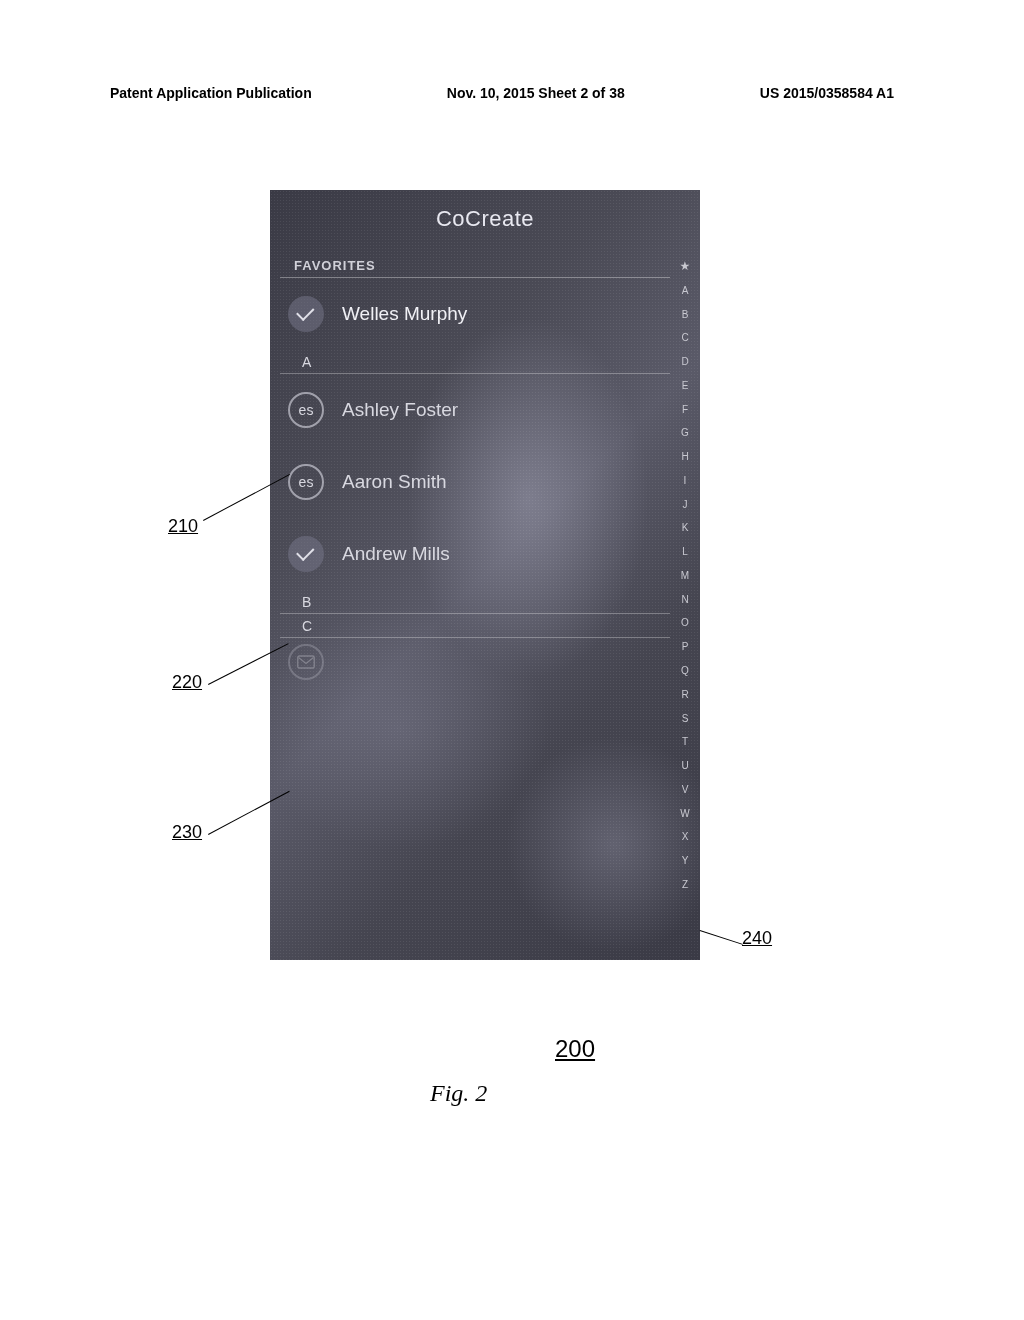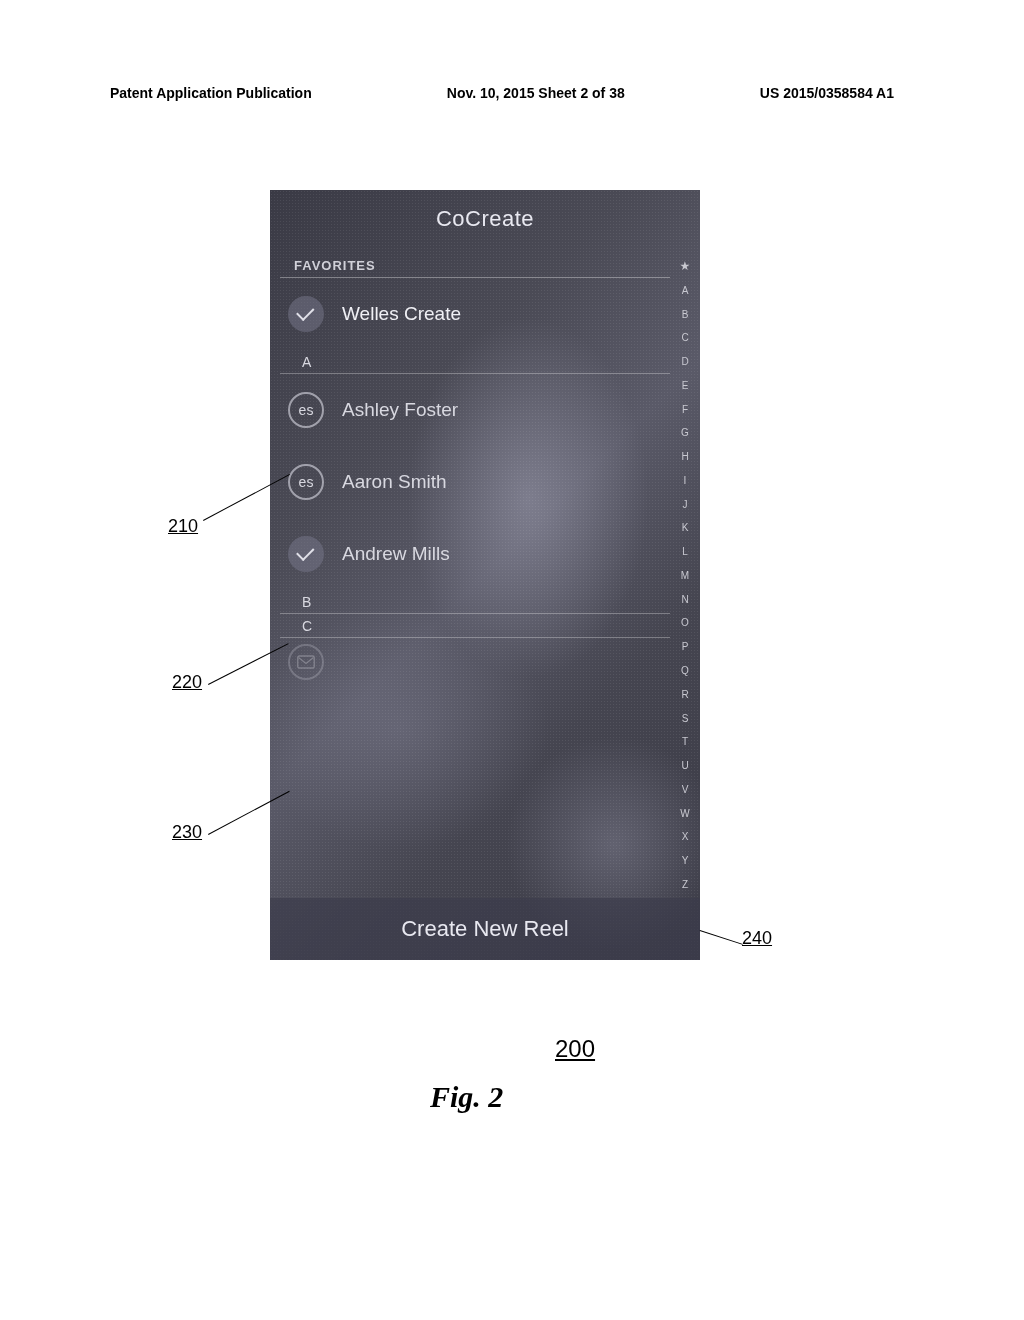--- a/index.html
+++ b/index.html
@@ -166,22 +166,22 @@
     position: absolute;
     top: 1035px;
     left: 555px;
     font-size: 24px;
     text-decoration: underline;
   }
   .fig-caption {
     position: absolute;
     top: 1080px;
     left: 430px;
-    font-size: 30px;
-    font-weight: bold;
+    font-size: 24px;
+    font-weight: normal;
     font-style: italic;
     font-family: "Times New Roman", serif;
   }
 </style>
 </head>
 <body>
 
 <div class="page-header">
   <span>Patent Application Publication</span>
   <span>Nov. 10, 2015  Sheet 2 of 38</span>
@@ -190,21 +190,21 @@
 
 <div class="phone-screen">
   <div class="halftone"></div>
 
   <div class="app-title">CoCreate</div>
 
   <div class="section-header">FAVORITES</div>
 
   <div class="contact-row">
     <div class="contact-icon icon-check"></div>
-    <div class="contact-name bright">Welles Create</div>
+    <div class="contact-name bright">Welles Murphy</div>
   </div>
 
   <div class="letter-header">A</div>
 
   <div class="contact-row">
     <div class="contact-icon icon-circle">es</div>
     <div class="contact-name">Ashley Foster</div>
   </div>
 
   <div class="contact-row">
@@ -254,23 +254,20 @@
     <span class="index-item">S</span>
     <span class="index-item">T</span>
     <span class="index-item">U</span>
     <span class="index-item">V</span>
     <span class="index-item">W</span>
     <span class="index-item">X</span>
     <span class="index-item">Y</span>
     <span class="index-item">Z</span>
   </div>
 
-  <div class="bottom-bar">
-    <span>Create New Reel</span>
-  </div>
 </div>
 
 <div class="callout" style="top:516px; left:168px;">210</div>
 <div class="callout-line" style="top:520px; left:203px; width:98px; transform:rotate(-28deg);"></div>
 
 <div class="callout" style="top:672px; left:172px;">220</div>
 <div class="callout-line" style="top:684px; left:208px; width:90px; transform:rotate(-27deg);"></div>
 
 <div class="callout" style="top:822px; left:172px;">230</div>
 <div class="callout-line" style="top:834px; left:208px; width:92px; transform:rotate(-28deg);"></div>

